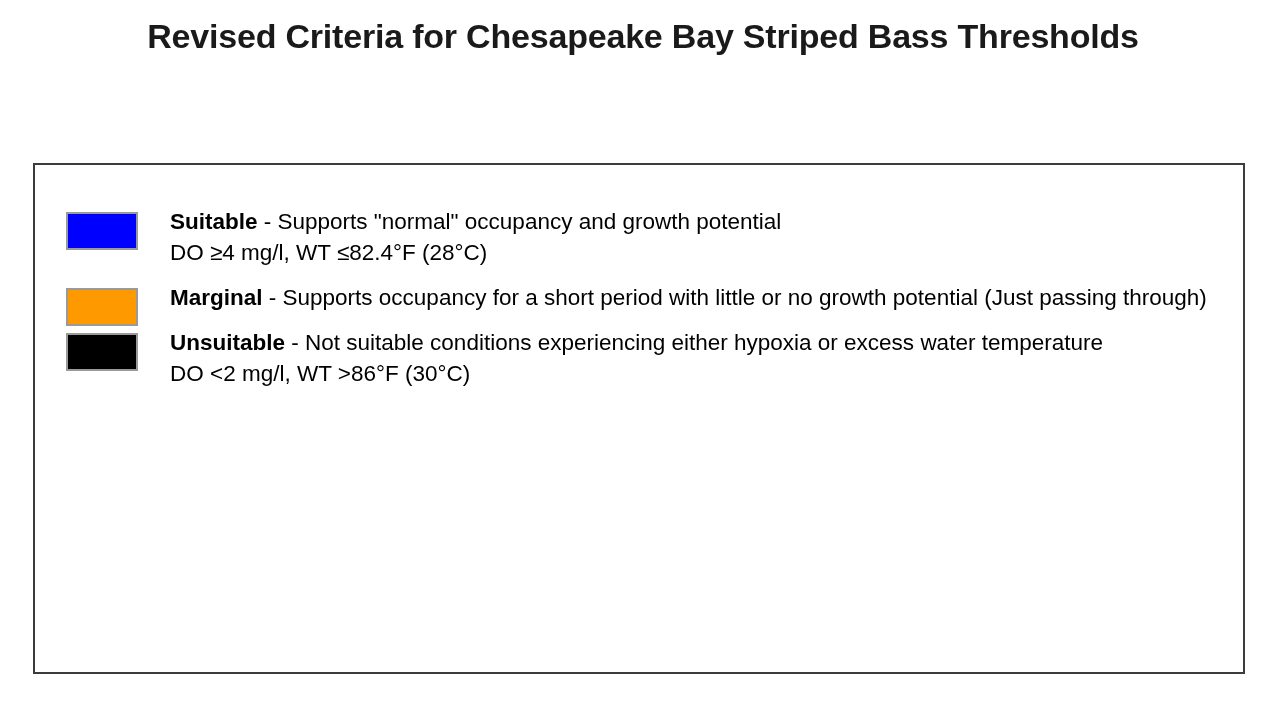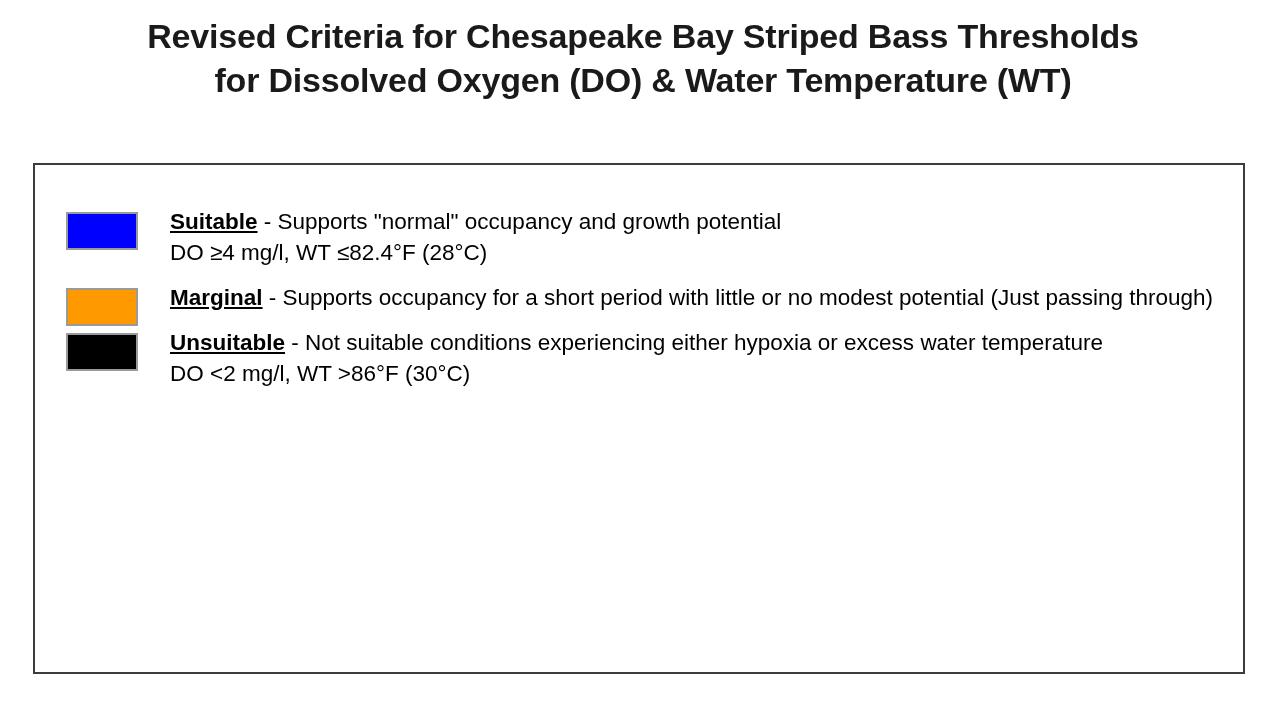--- a/index.html
+++ b/index.html
@@ -72,32 +72,30 @@
 
   .entry-text {
     margin-left: 104px;
     font-size: 22.5px;
     line-height: 31px;
     color: #000000;
   }
   .entry-desc { display: block; }
   .entry-term {
     font-weight: bold;
-    text-decoration: underline;
   }
   .entry-thresholds {
     display: block;
   }
 </style>
 </head>
 <body>
 
 <div class="slide-title">
   <span class="title-line">Revised Criteria for Chesapeake Bay Striped Bass Thresholds</span>
-  <span class="title-line">for Dissolved Oxygen (DO) &amp; Water Temperature (WT)</span>
 </div>
 
 <div class="legend-panel">
   <div class="legend-list">
 
     <div class="legend-entry">
       <span class="swatch" style="background: rgb(0, 0, 255); border-color: rgb(154, 154, 154);"></span>
       <div class="entry-text">
         <span class="entry-desc"><span class="entry-term">Suitable</span><span> - </span><span>Supports "normal" occupancy and growth potential</span></span>
         <span class="entry-thresholds">DO ≥4 mg/l, WT ≤82.4°F (28°C)</span>
@@ -106,21 +104,21 @@
 
     <div class="legend-entry">
       <span class="swatch" style="background: rgb(255, 255, 0); border-color: rgb(154, 154, 154);"></span>
       <div class="entry-text">
       </div>
     </div>
 
     <div class="legend-entry">
       <span class="swatch" style="background: rgb(255, 153, 0); border-color: rgb(154, 154, 154);"></span>
       <div class="entry-text">
-        <span class="entry-desc"><span class="entry-term">Marginal</span><span> - </span><span>Supports occupancy for a short period with little or no modest potential (Just passing through)</span></span>
+        <span class="entry-desc"><span class="entry-term">Marginal</span><span> - </span><span>Supports occupancy for a short period with little or no growth potential (Just passing through)</span></span>
       </div>
     </div>
 
     <div class="legend-entry">
       <span class="swatch" style="background: rgb(0, 0, 0); border-color: rgb(154, 154, 154);"></span>
       <div class="entry-text">
         <span class="entry-desc"><span class="entry-term">Unsuitable</span><span> - </span><span>Not suitable conditions experiencing either hypoxia or excess water temperature</span></span>
         <span class="entry-thresholds">DO &lt;2 mg/l, WT &gt;86°F (30°C)</span>
       </div>
     </div>

